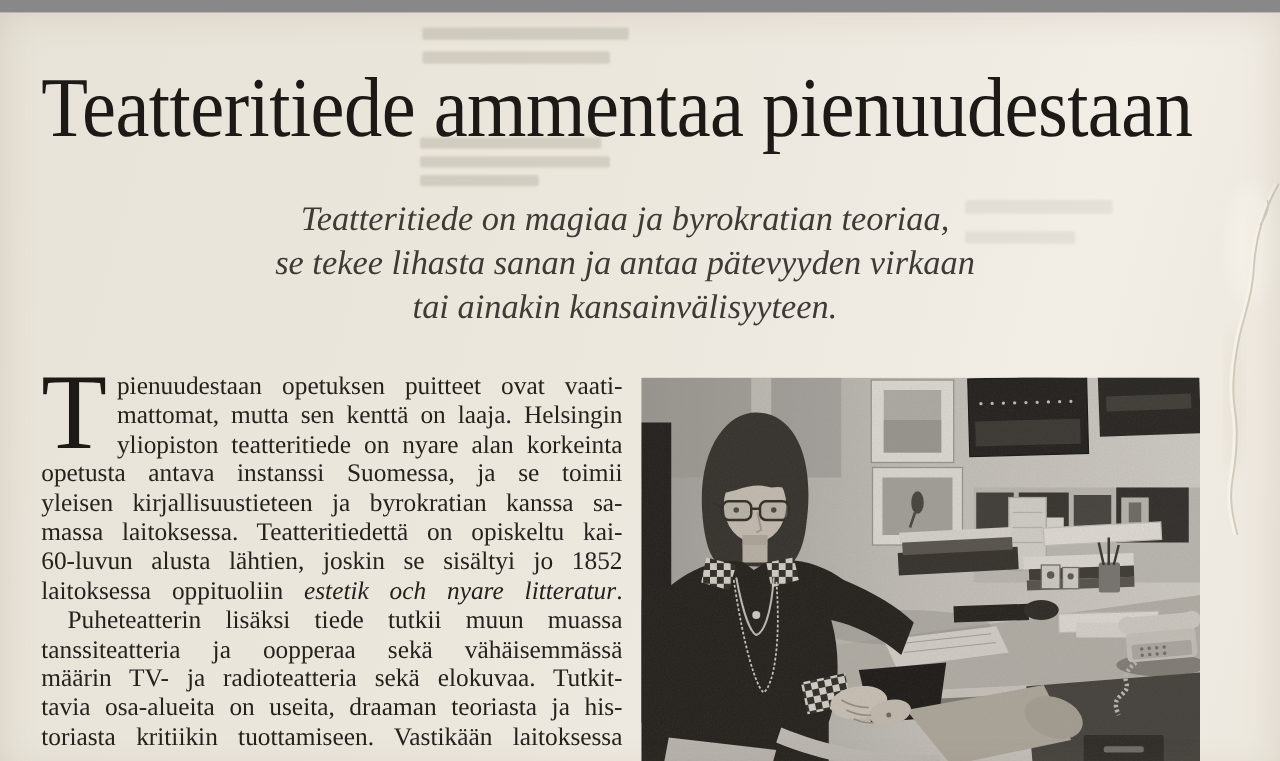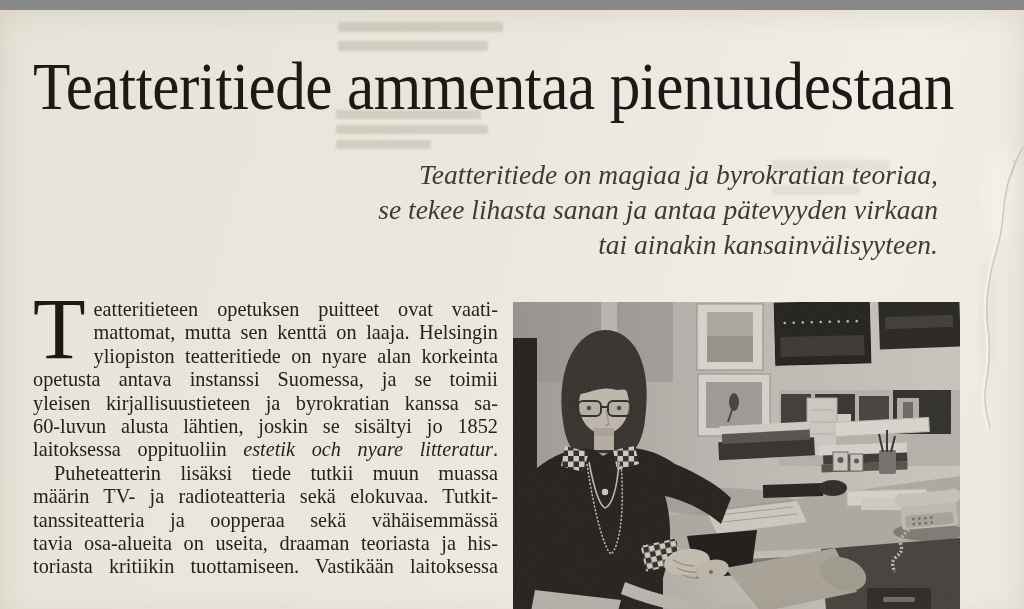--- a/index.html
+++ b/index.html
@@ -16,21 +16,21 @@
   .ghost .bar{background:#8b8673;border-radius:2px;}
   .ghost-top .bar,.ghost-mid .bar{opacity:.26;}
   .ghost-right .bar{opacity:.12;}
   
   .headline{
     position:absolute;left:33px;top:40px;margin:0;font-weight:400;
     font-size:68px;line-height:72px;letter-spacing:-.5px;color:#1c1916;
     transform:scaleX(.9);transform-origin:left center;white-space:nowrap;
   }
   
-  .standfirst{position:absolute;left:62px;top:147px;width:876px;text-align:right;
+  .standfirst{position:absolute;left:62px;top:147px;width:876px;text-align:center;
     font-style:italic;font-size:27.5px;line-height:35px;color:#3e3b36;}
   
   .bodycol{position:absolute;left:33px;top:288px;width:465px;
     font-size:20.3px;line-height:23.4px;color:#25221e;}
   .dropcap{float:left;font-size:86px;line-height:58px;height:60px;
     padding:2px 8px 0 0;color:#1d1a16;}
   .bline{text-align:justify;text-align-last:justify;text-justify:inter-word;
     white-space:nowrap;}
   .bline i{font-style:italic;}
   .para[data-indent-first] .bline:first-child{text-indent:21px;}
@@ -63,32 +63,33 @@
 
   <div class="standfirst">
     <div>Teatteritiede on magiaa ja byrokratian teoriaa,</div>
     <div>se tekee lihasta sanan ja antaa pätevyyden virkaan</div>
     <div>tai ainakin kansainvälisyyteen.</div>
   </div>
 
   <div class="bodycol">
     <span class="dropcap">T</span>
     <div class="para">
-        <div class="bline"><span>eatteritieteen opetuksen puitteet ovat vaati-</span></div>
+        <div class="bline"><span>pienuudestaan opetuksen puitteet ovat vaati-</span></div>
         <div class="bline"><span>mattomat, mutta sen kenttä on laaja. Helsingin</span></div>
         <div class="bline"><span>yliopiston teatteritiede on nyare alan korkeinta</span></div>
         <div class="bline"><span>opetusta antava instanssi Suomessa, ja se toimii</span></div>
         <div class="bline"><span>yleisen kirjallisuustieteen ja byrokratian kanssa sa-</span></div>
+        <div class="bline"><span>massa laitoksessa. Teatteritiedettä on opiskeltu kai-</span></div>
         <div class="bline"><span>60-luvun alusta lähtien, joskin se sisältyi jo 1852</span></div>
         <div class="bline"><span>laitoksessa oppituoliin </span><i>estetik och nyare litteratur</i><span>.</span></div>
       </div>
     <div class="para" data-indent-first="true">
         <div class="bline"><span>Puheteatterin lisäksi tiede tutkii muun muassa</span></div>
+        <div class="bline"><span>tanssiteatteria ja oopperaa sekä vähäisemmässä</span></div>
         <div class="bline"><span>määrin TV- ja radioteatteria sekä elokuvaa. Tutkit-</span></div>
-        <div class="bline"><span>tanssiteatteria ja oopperaa sekä vähäisemmässä</span></div>
         <div class="bline"><span>tavia osa-alueita on useita, draaman teoriasta ja his-</span></div>
         <div class="bline"><span>toriasta kritiikin tuottamiseen. Vastikään laitoksessa</span></div>
       </div>
   </div>
 
   <figure class="photo">
     <svg width="447" height="320" viewBox="0 0 447 320" xmlns="http://www.w3.org/2000/svg">
       <defs>
         <linearGradient id="wallG" x1="0" y1="0" x2="1" y2="0">
           <stop offset="0" stop-color="#a2a09b"></stop>

